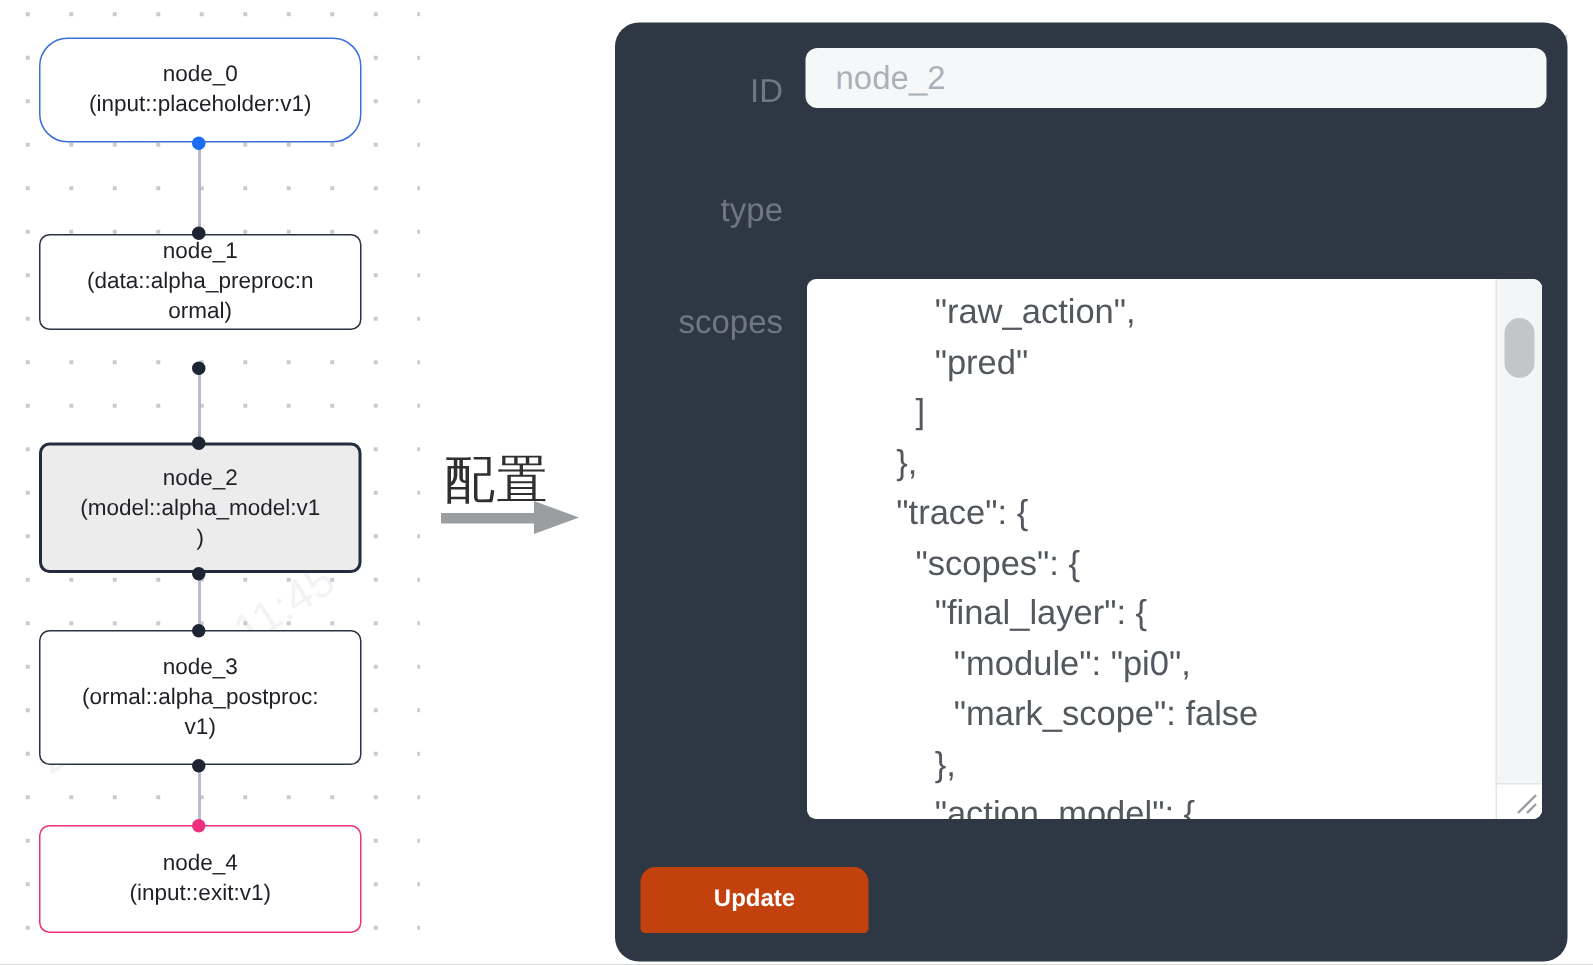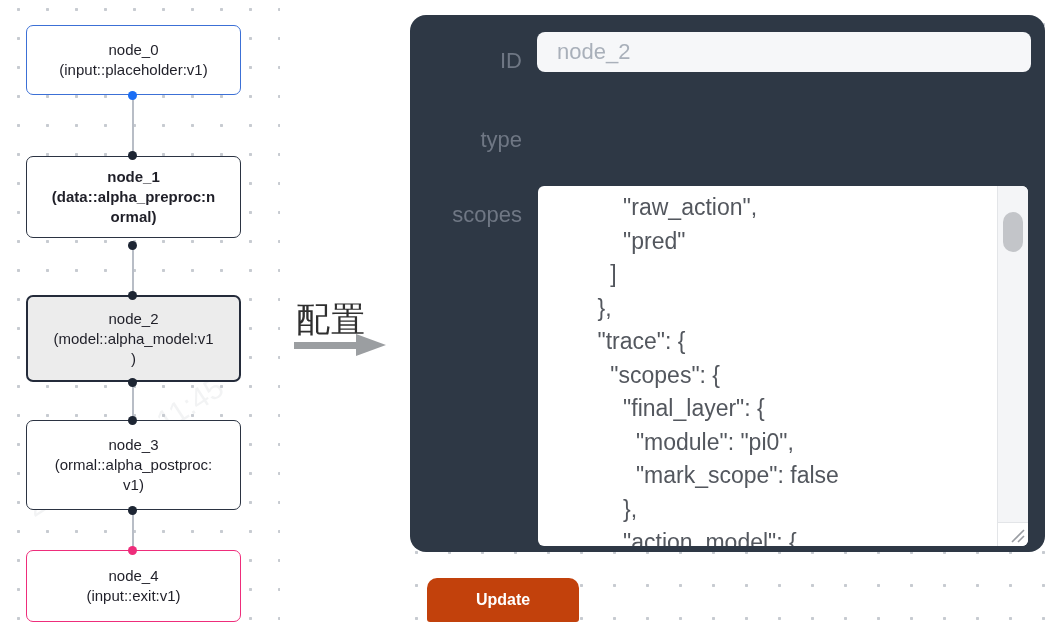--- a/index.html
+++ b/index.html
@@ -23,39 +23,39 @@
   .wm { position:absolute; color:rgba(130,136,148,0.10); font-size:30px;
         transform:rotate(-33deg); white-space:nowrap; pointer-events:none; }
 
   
   .node {
     position:absolute; left:26px; width:215px; border-radius:7px; background:#ffffff;
     border:1.6px solid #2b3342; display:flex; align-items:center; justify-content:center;
     text-align:center; color:#1f1f28; font-size:15px; line-height:20px; white-space:pre-line;
     padding:4px 8px;
   }
-  .node.input    { border-color:#3c70d6; }
+  .node.input    { border-color:#3c70d6;border-radius:19px; }
   .node.selected { background:#ececec; border-color:#242b3a; border-width:2.2px; }
   .node.output   { border-color:#ee2d7b; }
 
   .edge { position:absolute; left:132px; width:1.6px; background:#b8bdc6; }
   .port { position:absolute; left:128px; width:9px; height:9px; border-radius:50%; background:#1d2533; }
   .port.blue { background:#1a6ef5; }
   .port.pink { background:#ee2d7b; }
 
   
   .anno-label { position:absolute; left:296px; top:297px; width:92px; 
                 font-size:34px; color:#2f2f2f; letter-spacing:1px; }
   .anno-arrow-shaft { position:absolute; left:294px; top:342px; width:64px; height:7px; background:#9b9ea1; }
   .anno-arrow-head  { position:absolute; left:356px; top:334px; width:0; height:0;
                       border-left:30px solid #9b9ea1; border-top:11.5px solid transparent;
                       border-bottom:11.5px solid transparent; }
 
   
-  .panel { position:absolute; left:410px; top:15px; width:635px; height:537px;
+  .panel { position:absolute; left:410px; top:15px; width:635px; height:626px;
            background:#2e3845; border-radius:16px; }
   .f-label { position:absolute; left:0; width:112px; text-align:right;
              color:#6f7784; font-size:22px; }
   .f-input { position:absolute; left:127px; width:494px; height:40px; border:none; outline:none;
              background:#f6f7f9; border-radius:8px; color:#a9b0ba; font-size:22px;
              padding:0 20px; font-family:"Liberation Sans","DejaVu Sans",sans-serif; }
 
   .config-box { position:absolute; left:128px; top:171px; width:490px; height:360px;
                 background:#ffffff; border-radius:6px; overflow:hidden; }
   .config-box pre { margin:0; padding:5px 44px 5px 34px; font-family:"Liberation Sans","DejaVu Sans",sans-serif;
@@ -79,21 +79,21 @@
 <div class="stage">
 
   <div class="wm" style="left:10px;top:430px;">2025/04/11 11:45</div>
   <div class="wm" style="left:520px;top:400px;">2025/04/11 11:45</div>
   <div class="wm" style="left:820px;top:300px;">2025/04/11 11:45</div>
 
   <div class="flow-canvas">
 
     <div class="node input" style="top:25px;height:70px;">node_0
 (input::placeholder:v1)</div>
-    <div class="node" style="top:156px;height:82px;font-weight:bold;">node_1
+    <div class="node" style="top:156px;height:64px;">node_1
 (data::alpha_preproc:n
 ormal)</div>
     <div class="node selected" style="top:295px;height:87px;">node_2
 (model::alpha_model:v1
 )</div>
     <div class="node" style="top:420px;height:90px;">node_3
 (ormal::alpha_postproc:
 v1)</div>
     <div class="node output" style="top:550px;height:72px;">node_4
 (input::exit:v1)</div>

